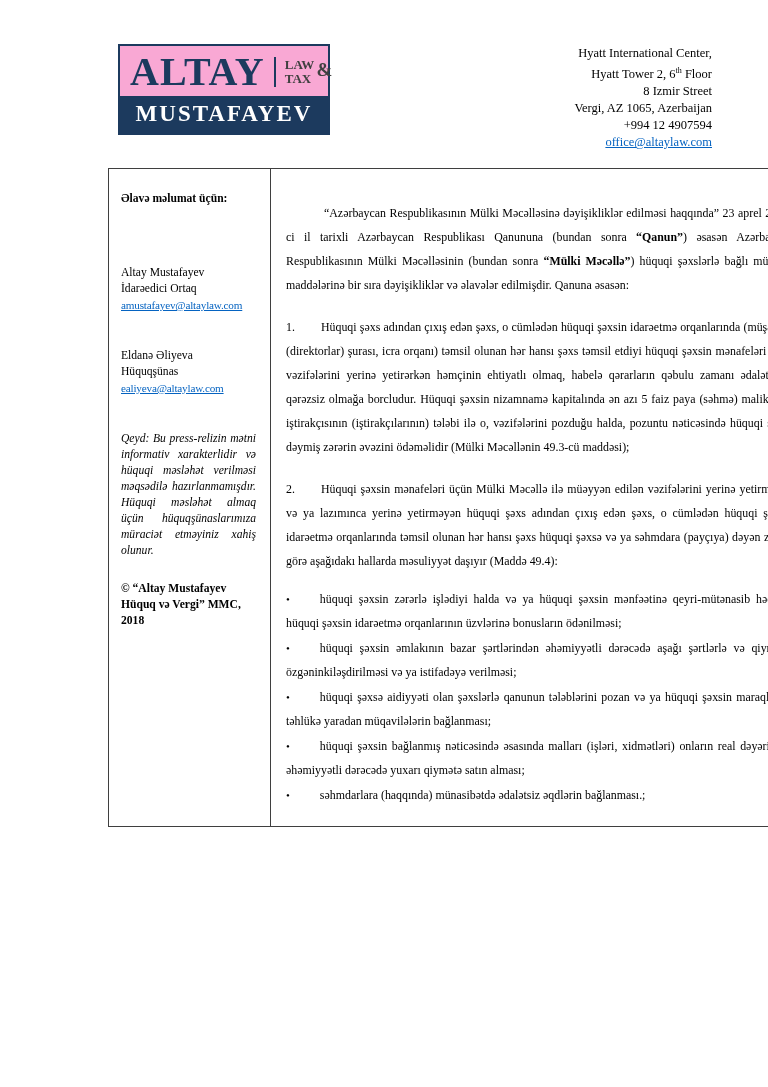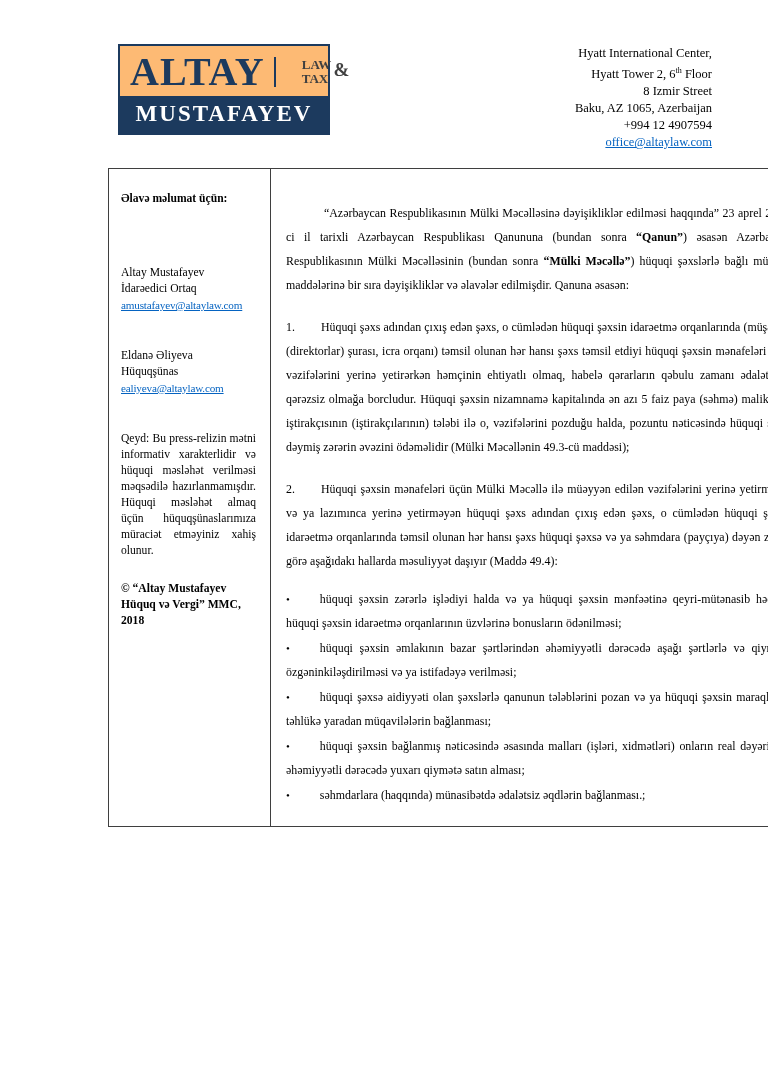--- a/index.html
+++ b/index.html
@@ -4,29 +4,29 @@
 <style>
   html,body{margin:0;padding:0;}
   body{
     width:768px;height:1087px;position:relative;overflow:hidden;
     background:#ffffff;color:#000;
     font-family:"Liberation Serif", serif;
   }
   
   .logo{
     position:absolute;left:118px;top:44px;width:212px;
-    border:2px solid #1c3a5e;background:#fdba74;box-sizing:border-box;
+    border:2px solid #1c3a5e;background:#f9a8d4;box-sizing:border-box;
   }
   .logo-top{display:flex;align-items:center;padding:6px 8px 4px 10px;}
   .logo-altay{
     font-size:40px;font-weight:bold;color:#1c3a5e;line-height:1;
     letter-spacing:1px;
   }
   .logo-lawtax{
-    margin-left:9px;padding:1px 18px 1px 26px;border-left:2px solid #1c3a5e;
+    margin-left:9px;padding:1px 18px 1px 9px;border-left:2px solid #1c3a5e;
     position:relative;color:#404040;font-weight:bold;font-size:13px;line-height:14px;
   }
   .logo-amp{
     position:absolute;right:0;top:6px;font-size:19px;color:#404040;font-weight:bold;
   }
   .logo-bottom{
     background:#1c3a5e;color:#ffffff;text-align:center;
     font-size:23px;font-weight:bold;letter-spacing:2px;padding:5px 0 6px;
   }
   
@@ -44,21 +44,21 @@
   }
   .sidebar{
     width:162px;flex:0 0 162px;border-right:1px solid #3f3f3f;
     padding:22px 10px 20px 12px;box-sizing:border-box;
     font-size:11.6px;line-height:16px;
   }
   .sb-heading{font-weight:bold;margin:0 0 58px 0;}
   .contact{margin:0 0 34px 0;}
   .contact .email a{font-size:11.2px;letter-spacing:-0.2px;white-space:nowrap;}
   .note{
-    text-align:justify;margin:12px 4px 0 0;
+    font-style:italic;text-align:justify;margin:12px 4px 0 0;
   }
   .copyright{font-weight:bold;margin:22px 0 0 0;}
   
   .main{
     flex:1;padding:12px 15px 18px 15px;box-sizing:border-box;
     font-size:11.9px;line-height:24px;text-align:justify;
   }
   .article-title{
     text-align:center;font-weight:bold;font-size:13.8px;margin:8px 0 0 0;
     line-height:20px;
@@ -83,21 +83,21 @@
       <span class="logo-amp">&amp;</span>
     </span>
   </div>
   <div class="logo-bottom">MUSTAFAYEV</div>
 </div>
 
 <div class="address">
   <div>Hyatt International Center,</div>
   <div><span>Hyatt Tower 2, 6</span><sup>th</sup><span> Floor</span></div>
   <div>8 Izmir Street</div>
-  <div>Baku, AZ 1065, Azerbaijan</div>
+  <div>Vergi, AZ 1065, Azerbaijan</div>
   <div>+994 12 4907594</div>
   <div><a class="link">office@altaylaw.com</a></div>
 </div>
 
 <div class="doc">
 
   <div class="sidebar">
     <p class="sb-heading">Əlavə məlumat üçün:</p>
 
     <div class="contact">

